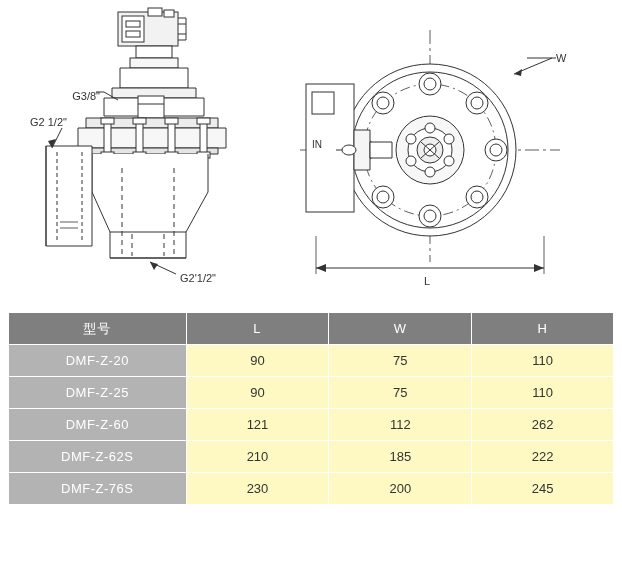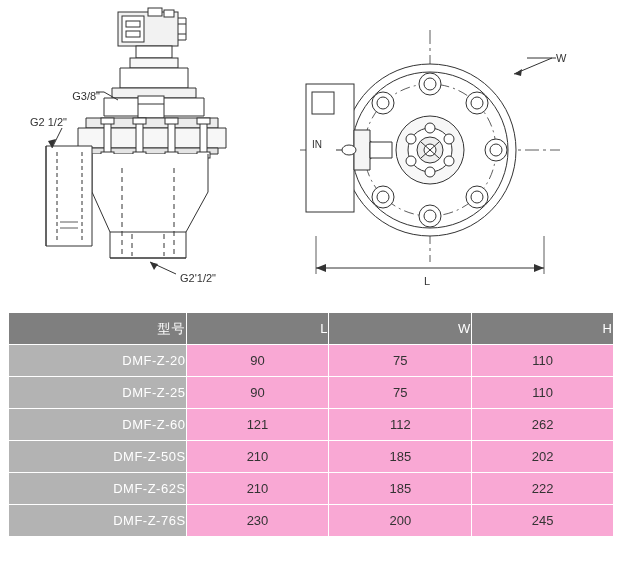--- a/index.html
+++ b/index.html
@@ -55,34 +55,32 @@
     text-align: center;
     height: 31px;
     padding: 0;
     font-weight: normal;
   }
   #spec-table thead th {
     background: #7f7f7f;
     color: #ffffff;
     font-size: 13px;
     letter-spacing: 1px;
-    text-align: right;
   }
   #spec-table thead th.c0 { width: 178px; }
   #spec-table thead th.c1 { width: 143px; }
   #spec-table thead th.c2 { width: 143px; }
   #spec-table thead th.c3 { width: 142px; }
   #spec-table tbody td.model {
     background: #b3b3b3;
     color: #ffffff;
     letter-spacing: .5px;
-    text-align: right;
   }
   #spec-table tbody td.val {
-    background: #f9a8d4;
+    background: #fef9c3;
     color: #333333;
   }
 </style>
 </head>
 <body>
 
 <div id="page">
 
   <div id="drawing">
     <svg width="622" height="300" viewBox="0 0 622 300" xmlns="http://www.w3.org/2000/svg">
@@ -252,26 +250,20 @@
         <td class="val">75</td>
         <td class="val">110</td>
       </tr>
       <tr>
         <td class="model">DMF-Z-60</td>
         <td class="val">121</td>
         <td class="val">112</td>
         <td class="val">262</td>
       </tr>
       <tr>
-        <td class="model">DMF-Z-50S</td>
-        <td class="val">210</td>
-        <td class="val">185</td>
-        <td class="val">202</td>
-      </tr>
-      <tr>
         <td class="model">DMF-Z-62S</td>
         <td class="val">210</td>
         <td class="val">185</td>
         <td class="val">222</td>
       </tr>
       <tr>
         <td class="model">DMF-Z-76S</td>
         <td class="val">230</td>
         <td class="val">200</td>
         <td class="val">245</td>

